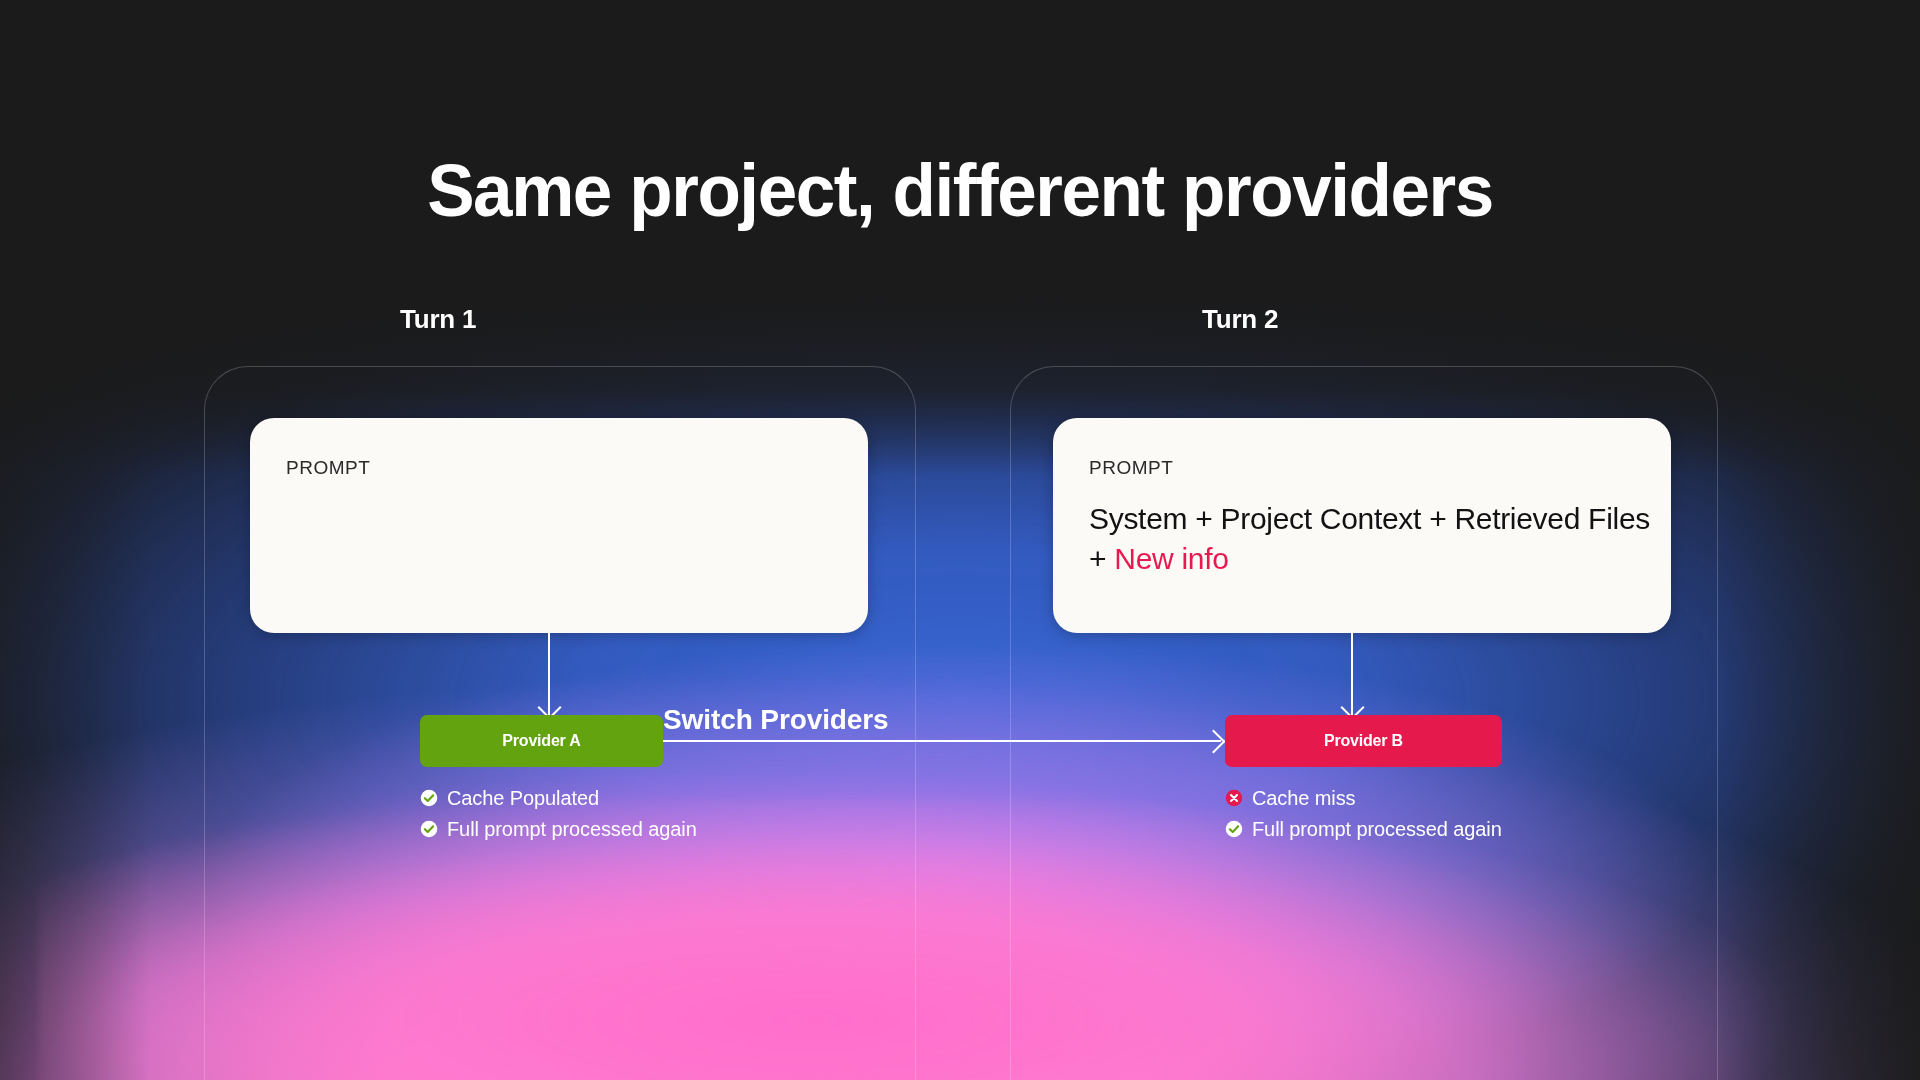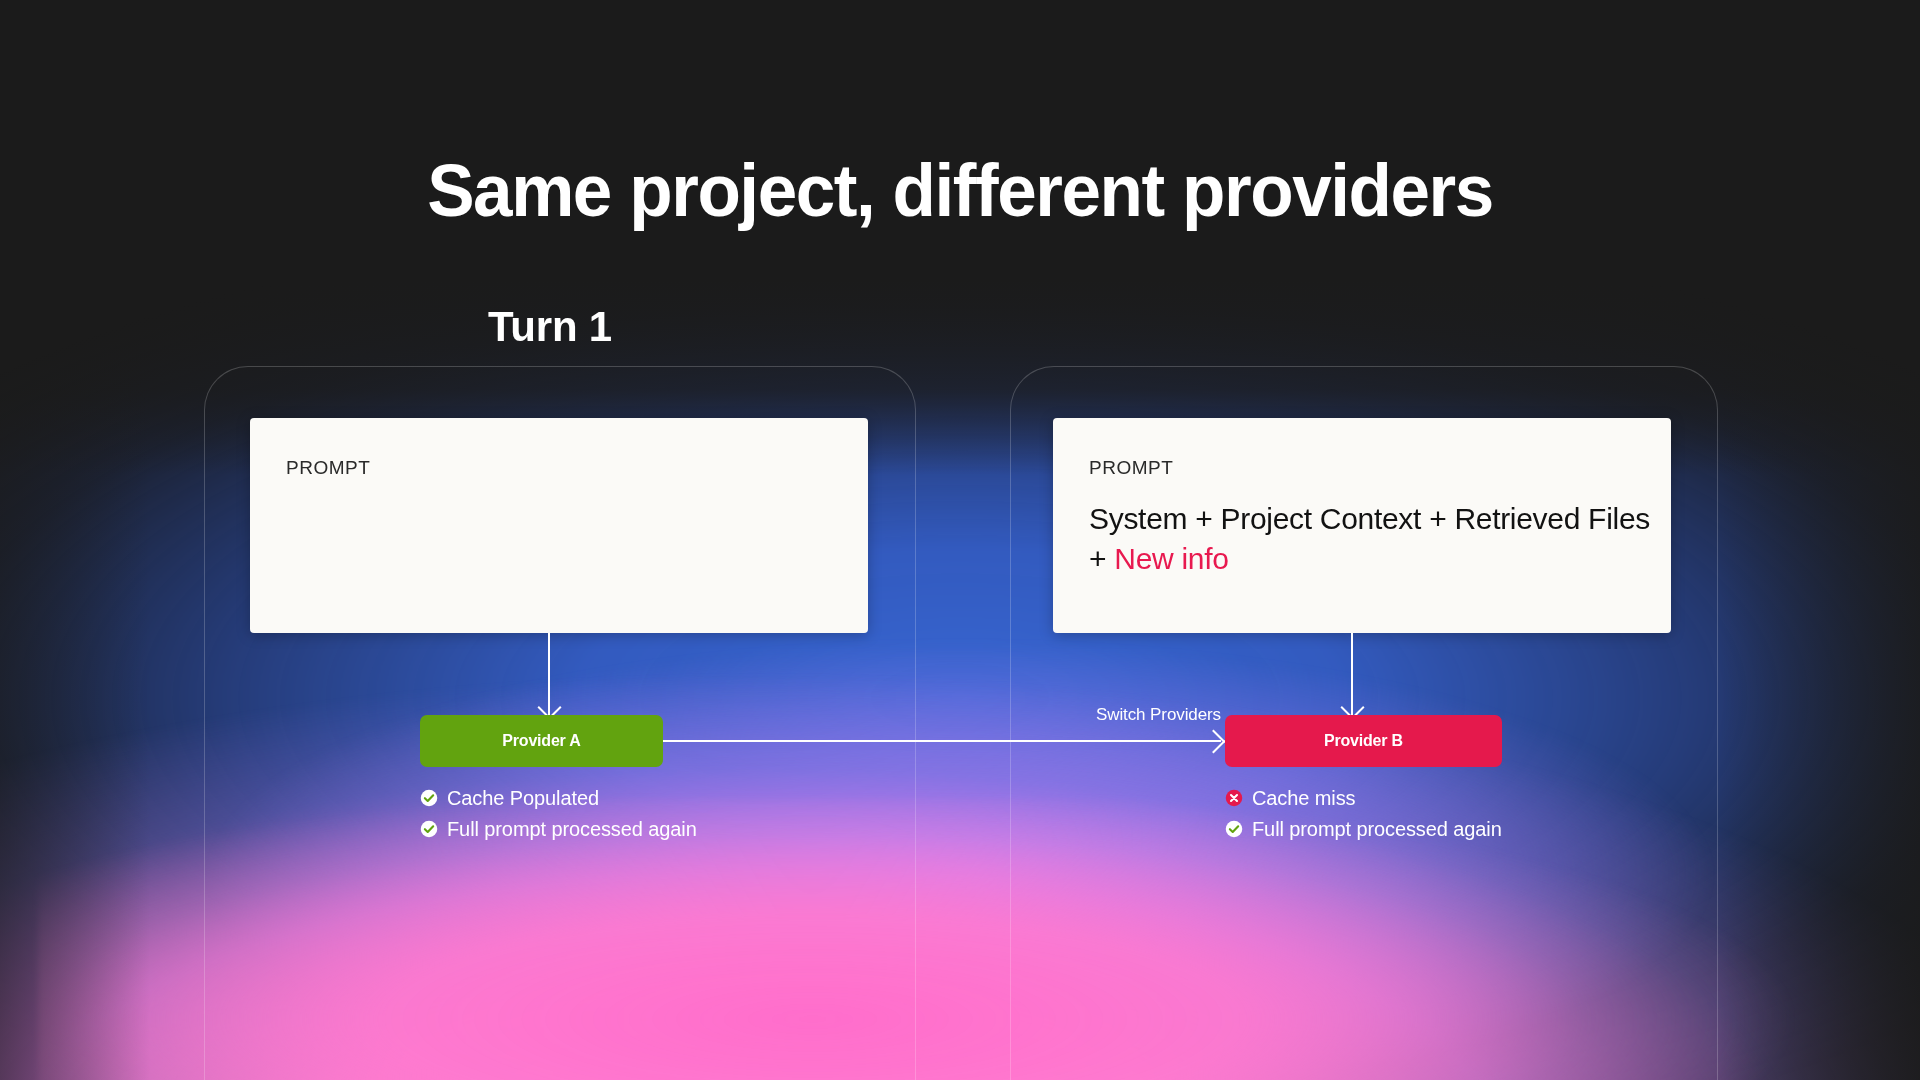--- a/index.html
+++ b/index.html
@@ -97,25 +97,25 @@
     letter-spacing: -1.5px;
     line-height: 1;
     white-space: nowrap;
     transform: scaleX(0.96);
   }
 
   
   .turn-label {
     position: absolute;
     color: #ffffff;
-    font-size: 42px;
+    font-size: 26px;
     font-weight: 700;
     letter-spacing: -0.2px;
     line-height: 1;
-    text-align: center;
+    text-align: left;
     width: 300px;
   }
   #turn1-label { left: 400px; top: 306px; }
   #turn2-label { left: 1202px; top: 306px; }
 
   
   .panel {
     position: absolute;
     top: 366px;
     height: 714px;
@@ -126,21 +126,21 @@
   }
   #panel-turn1 { left: 204px; width: 712px; }
   #panel-turn2 { left: 1010px; width: 708px; }
 
   
   .prompt-card {
     position: absolute;
     top: 418px;
     height: 215px;
     background: #fbfaf7;
-    border-radius: 4px;
+    border-radius: 24px;
     box-sizing: border-box;
     padding: 40px 19px 0 36px;
     box-shadow: 0 2px 14px rgba(0,0,0,0.25);
   }
   #card-turn1 { left: 250px; width: 618px; }
   #card-turn2 { left: 1053px; width: 618px; }
 
   .prompt-kicker {
     color: #2a2a2a;
     font-size: 19px;
@@ -224,24 +224,24 @@
     height: 15px;
     border-top: 2px solid #ffffff;
     border-right: 2px solid #ffffff;
     transform: rotate(45deg);
   }
   #switch-label {
     position: absolute;
     left: 663px;
     top: 706px;
     width: 558px;
-    text-align: right;
-    color: #ffffff;
-    font-size: 17px;
-    font-weight: 400;
+    text-align: left;
+    color: #ffffff;
+    font-size: 28px;
+    font-weight: 700;
     letter-spacing: -0.1px;
     line-height: 1;
   }
 
   
   .status-list {
     position: absolute;
     list-style: none;
     margin: 0;
     padding: 0;
@@ -325,20 +325,21 @@
         <circle cx="12" cy="12" r="11" fill="#ffffff"></circle>
         <path d="M6.5 12.3 L10.3 16 L17.6 8.4" fill="none" stroke="#62a30f" stroke-width="2.8" stroke-linecap="round" stroke-linejoin="round"></path>
       </svg>
       <span>Full prompt processed again</span>
     </li>
   </ul>
 
   <div id="switch-label">Switch Providers</div>
   <div id="switch-line"></div>
 
+  <div class="turn-label" id="turn2-label">Turn 2</div>
   <div class="panel" id="panel-turn2"></div>
 
   <div class="prompt-card" id="card-turn2">
     <div class="prompt-kicker">PROMPT</div>
     <div class="prompt-body"><span>System + Project Context + Retrieved Files + </span><span class="prompt-accent">New info</span></div>
   </div>
 
   <div class="v-arrow" id="varrow-turn2"></div>
 
   <div class="provider-pill" id="pill-provider-b">

